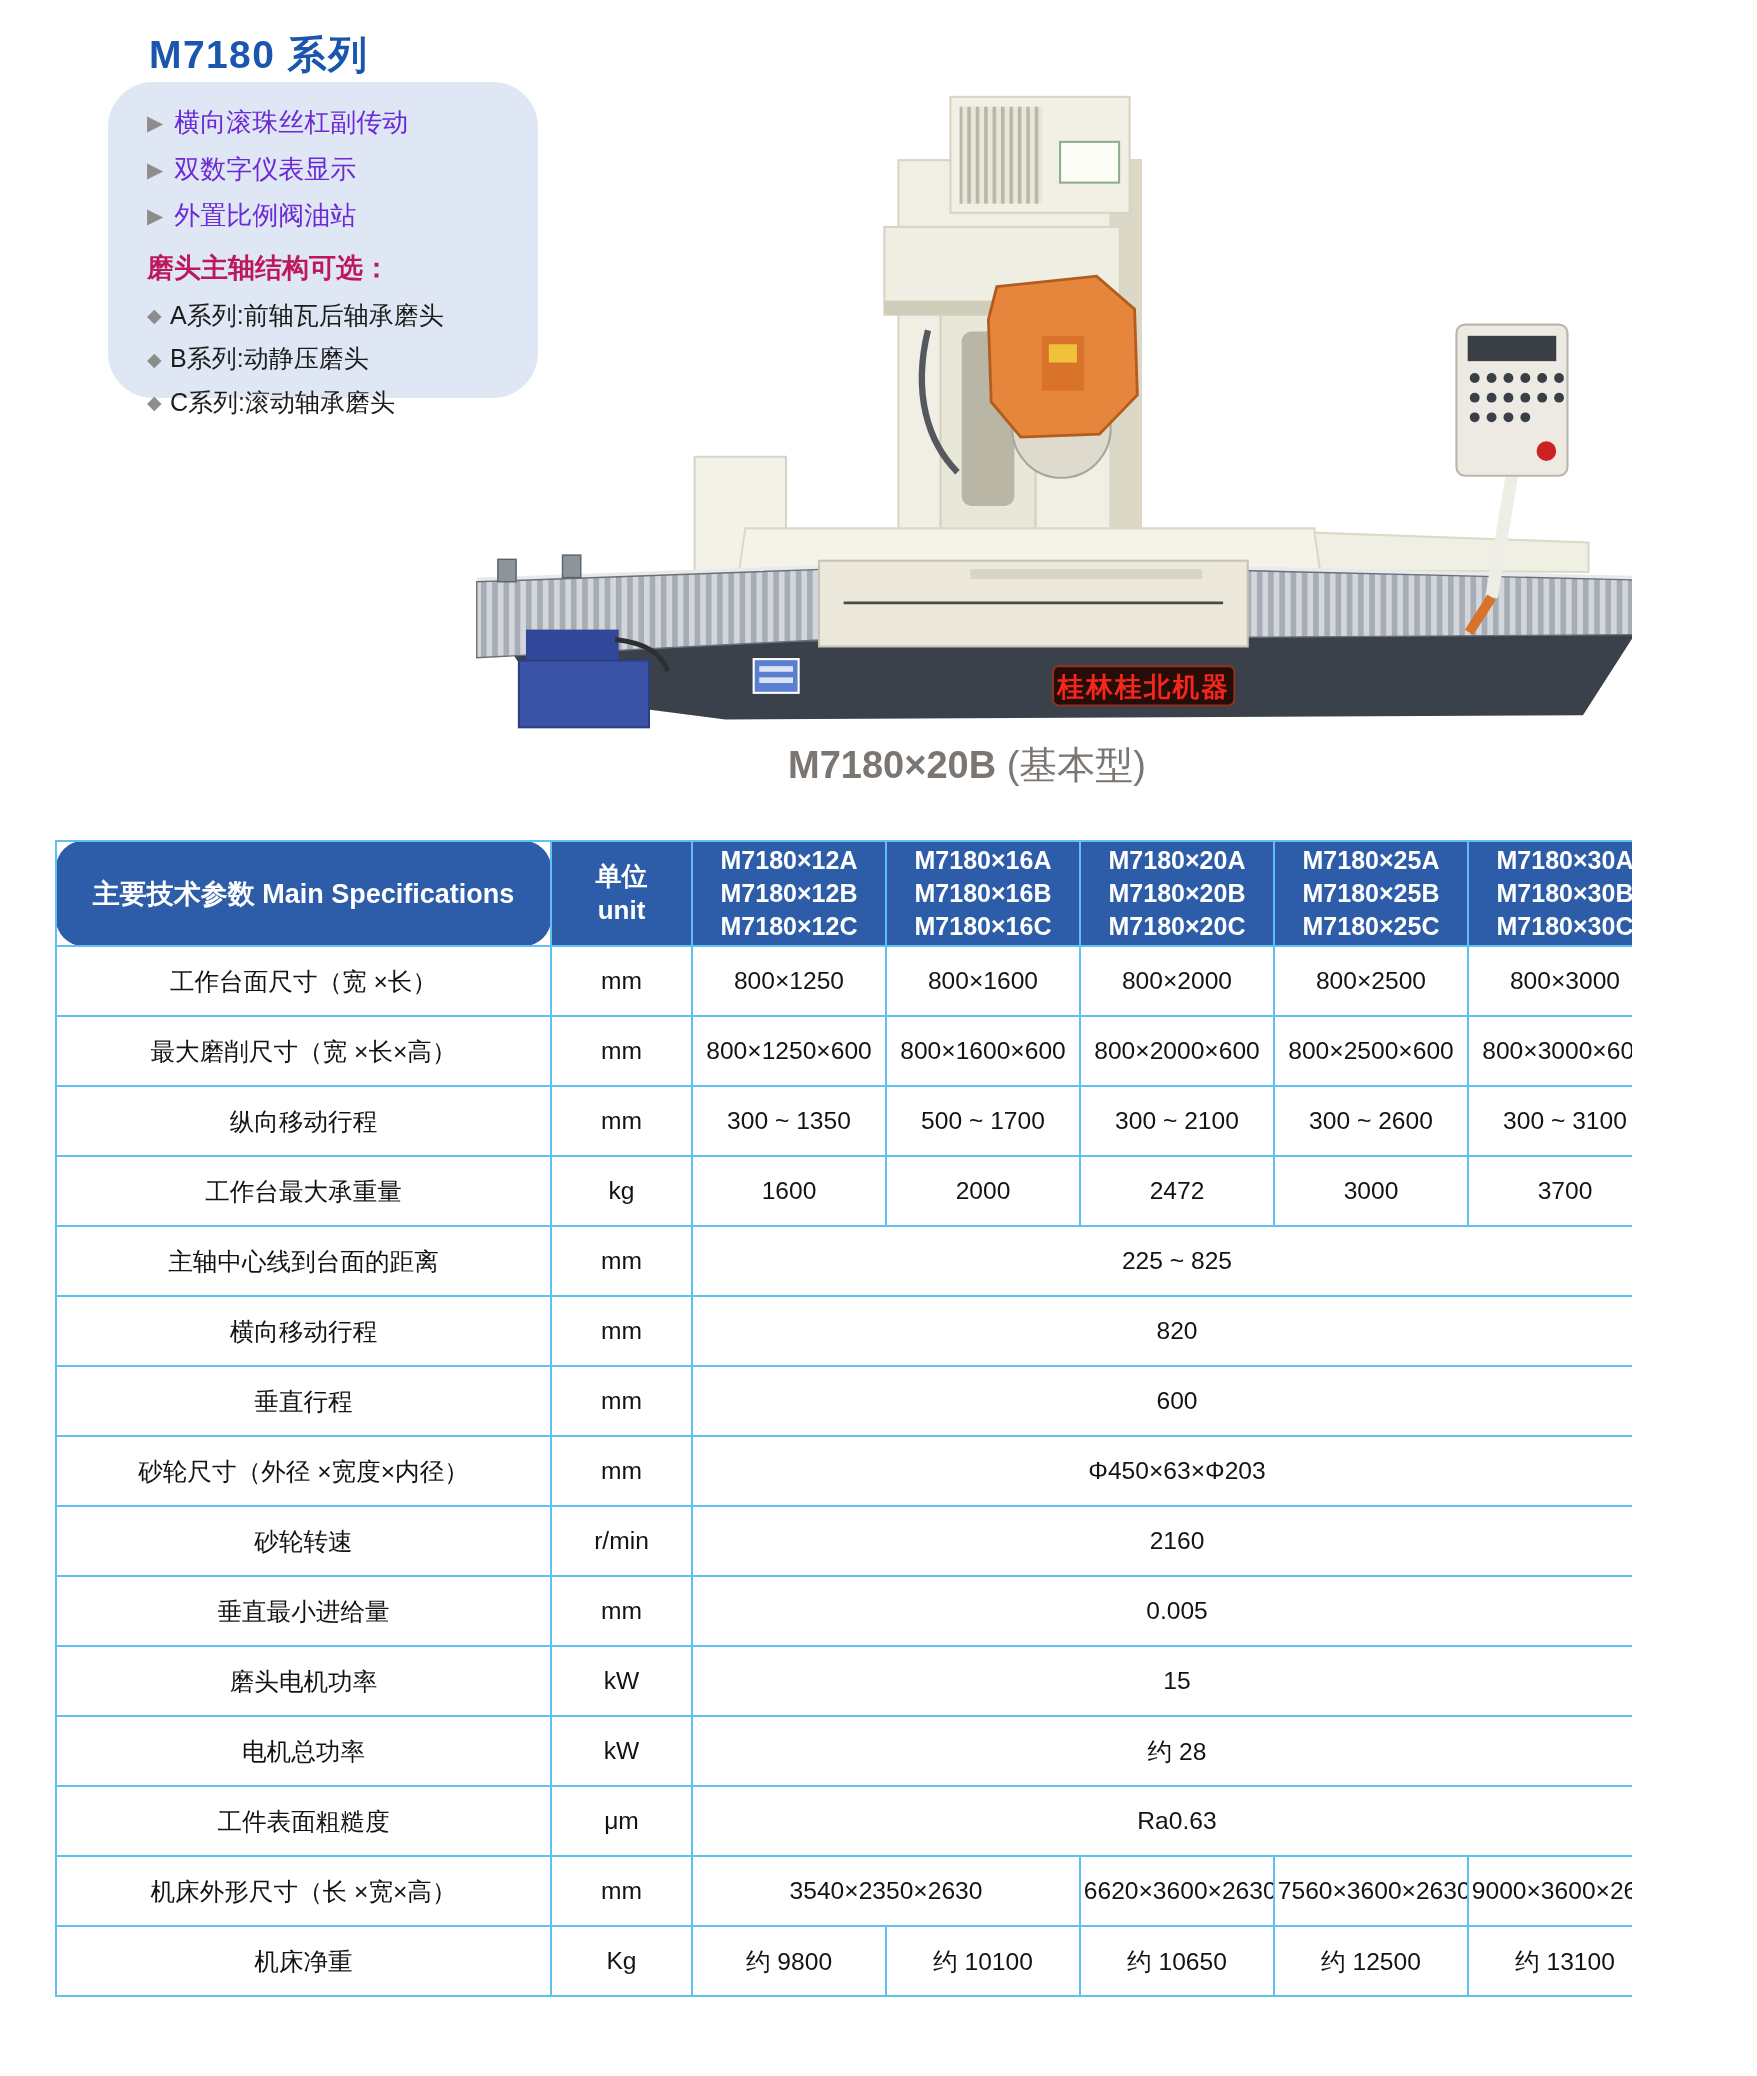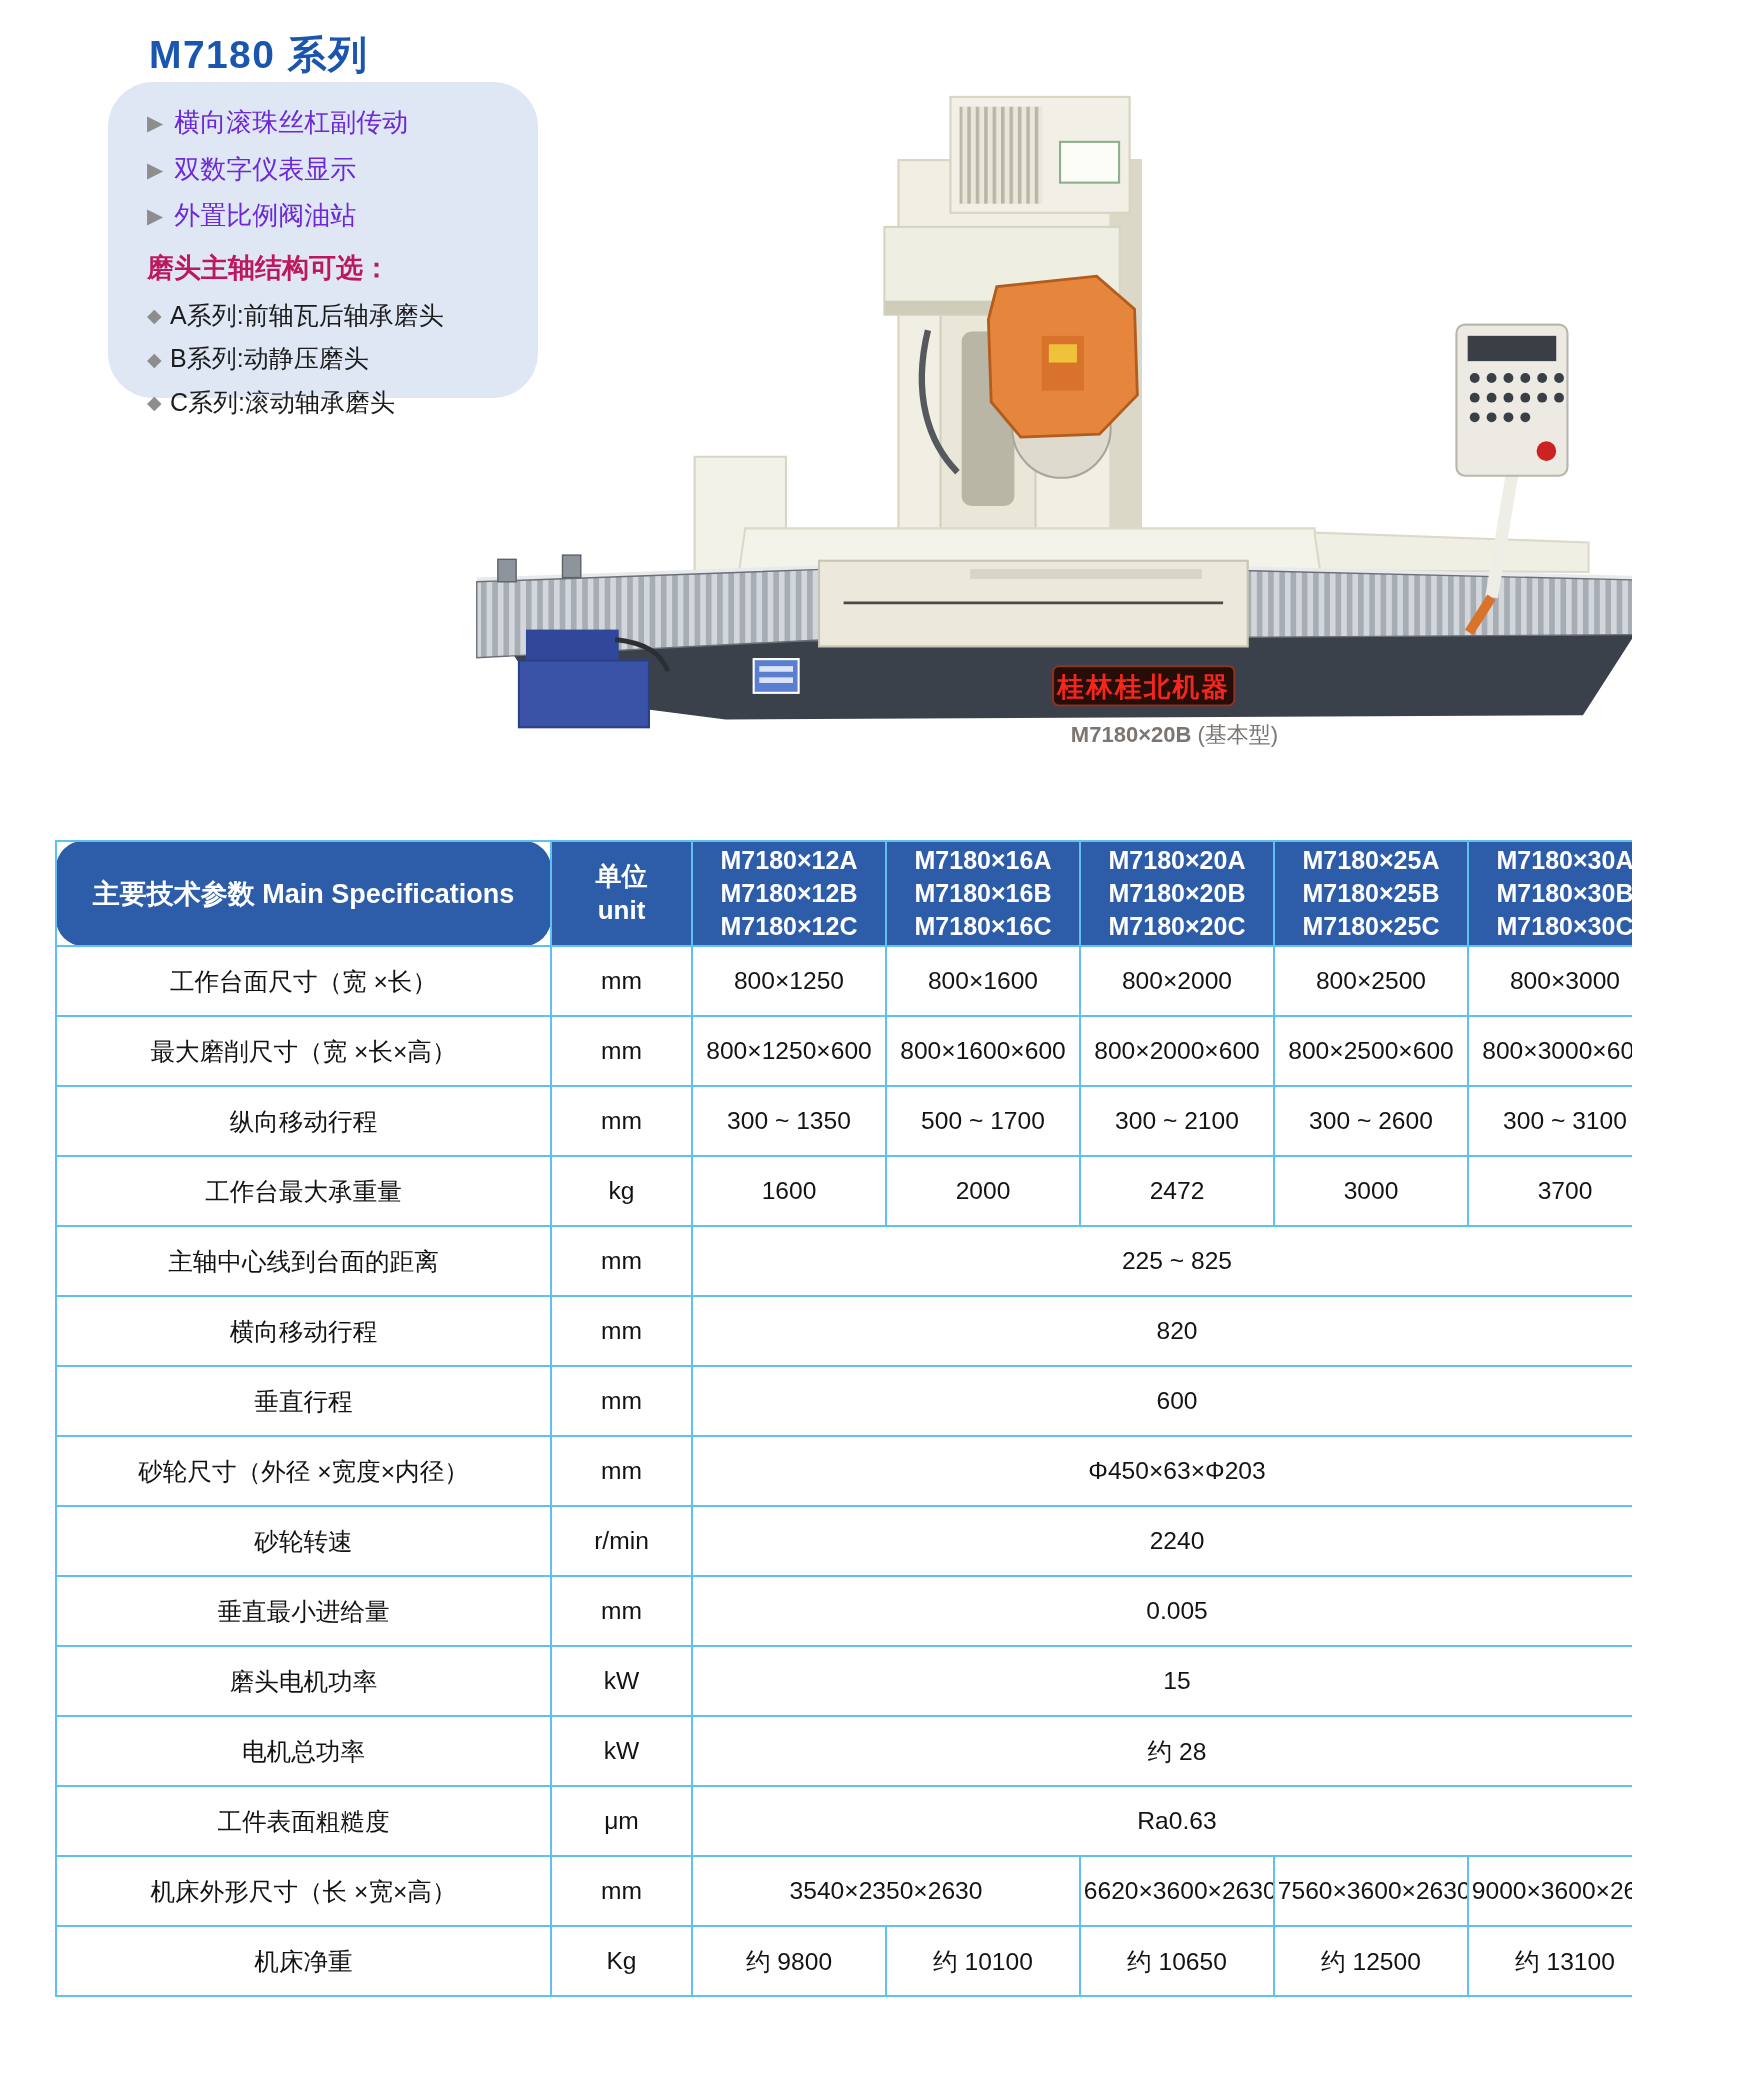--- a/index.html
+++ b/index.html
@@ -24,22 +24,22 @@
   .feature-marker { color:#8d8d8d; font-size:21px; margin-right:11.2px; line-height:1; }
   .feature-text { color:#6d28d9; font-size:26px; line-height:1.2; white-space:nowrap; }
   .options-heading { color:#be185d; font-size:27px; font-weight:bold; margin:18px 0 14px 0; }
   .option-item { display:flex; align-items:center; margin-bottom:12.6px; }
   .option-marker { color:#8d8d8d; font-size:19px; margin-right:8.4px; line-height:1; }
   .option-text { color:#1c1c1c; font-size:25px; line-height:1.25; white-space:nowrap; }
 
   
   .machine-wrap { position:absolute; left:436px; top:77px; width:1265px; height:654px; }
   .machine-caption {
-    position:absolute; left:788px; top:720px; width:773px;
-    text-align:center; color:#7b7672; font-size:22px; white-space:nowrap;
+    position:absolute; left:788px; top:740px; width:773px;
+    text-align:left; color:#7b7672; font-size:38px; white-space:nowrap;
   }
   .machine-caption .model { font-weight:bold; }
 
   
   .table-wrap { position:absolute; left:55px; top:840px; width:1606px; }
   table.spec { border-collapse:collapse; table-layout:fixed; width:1606px; }
   table.spec th, table.spec td {
     border:2.8px solid #5ec1f0; text-align:center; vertical-align:middle;
     overflow:hidden; padding:0 2.8px; box-sizing:border-box;
   }
@@ -287,21 +287,21 @@
             <td class="c-val" colspan="5">600</td>
           </tr>
           <tr>
             <td class="c-label">砂轮尺寸（外径 ×宽度×内径）</td>
             <td class="c-unit">mm</td>
             <td class="c-val" colspan="5">Φ450×63×Φ203</td>
           </tr>
           <tr>
             <td class="c-label">砂轮转速</td>
             <td class="c-unit">r/min</td>
-            <td class="c-val" colspan="5">2240</td>
+            <td class="c-val" colspan="5">2160</td>
           </tr>
           <tr>
             <td class="c-label">垂直最小进给量</td>
             <td class="c-unit">mm</td>
             <td class="c-val" colspan="5">0.005</td>
           </tr>
           <tr>
             <td class="c-label">磨头电机功率</td>
             <td class="c-unit">kW</td>
             <td class="c-val" colspan="5">15</td>

